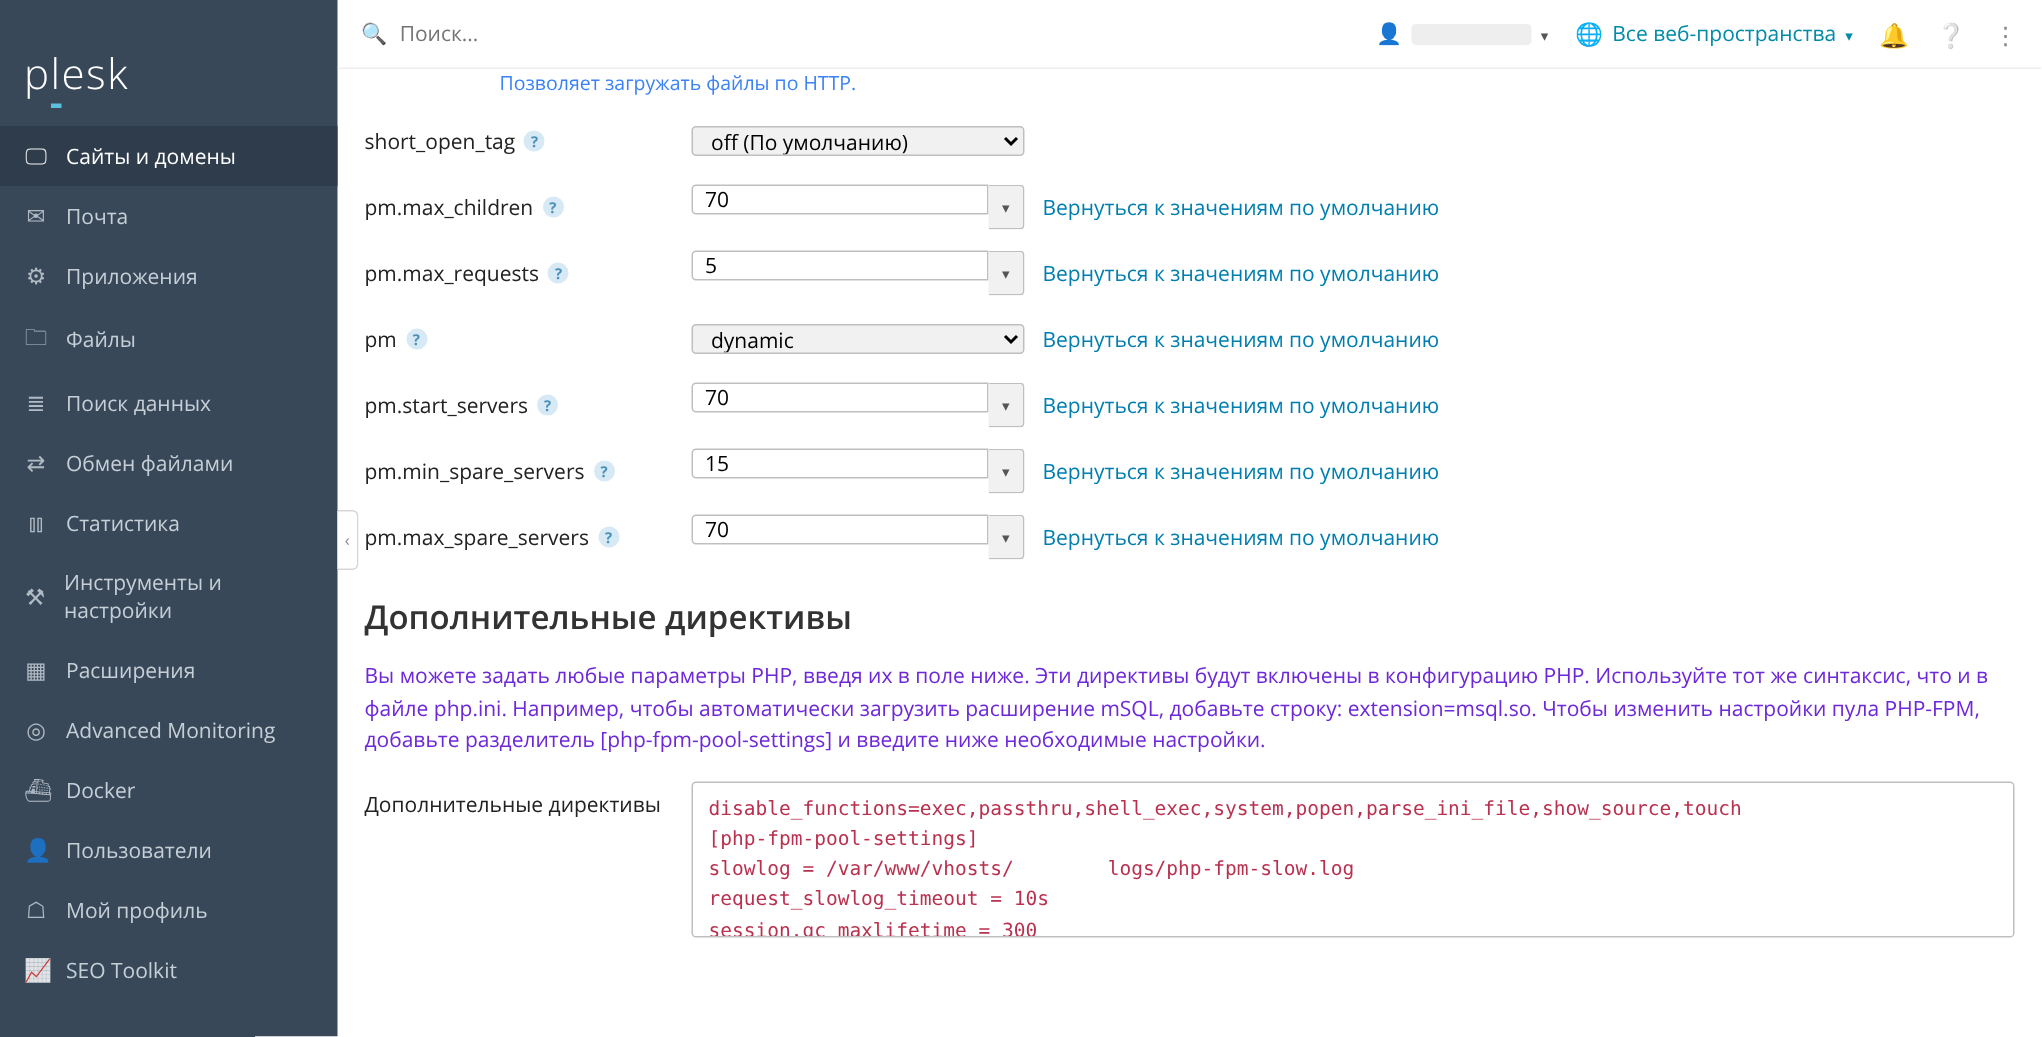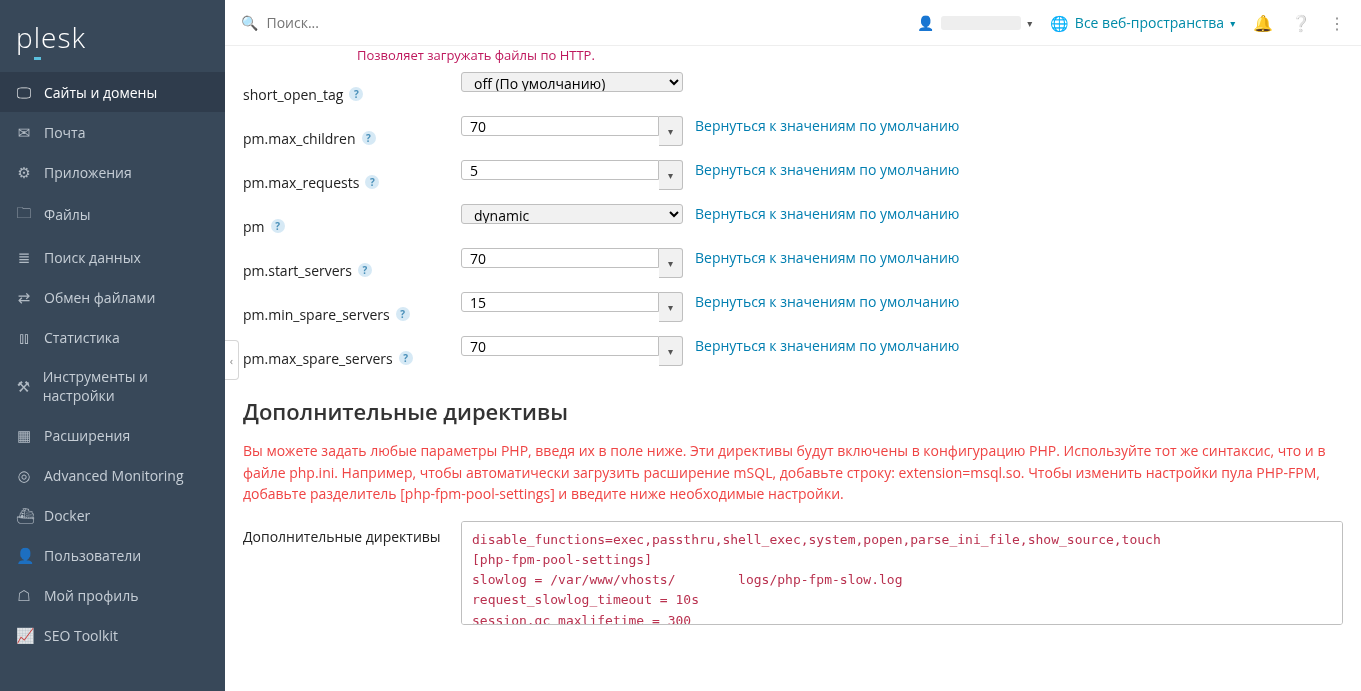--- a/index.html
+++ b/index.html
@@ -1,44 +1,44 @@
 <!DOCTYPE html>
 <html><head>
 <meta charset="utf-8">
 <style>
 *{box-sizing:border-box;margin:0;padding:0;font-family:"Open Sans",Arial,sans-serif}
 body{background:#fff;color:#222;font-size:14px;width:1361px;height:691px;overflow:hidden}
 .layout{display:flex;height:100%}
 .sidebar{width:225px;background:#384859;color:#c6ced6;display:flex;flex-direction:column;flex-shrink:0}
-.logo{padding:18px 16px 16px;font-size:28px;font-weight:300;color:#fff;letter-spacing:1px}
+.logo{padding:30px 16px 16px;font-size:28px;font-weight:300;color:#fff;letter-spacing:1px}
 .logo .u{border-bottom:3px solid #5bc0de;padding-bottom:1px}
 .nav-item{display:flex;align-items:center;gap:12px;padding:10px 16px;cursor:pointer;font-size:14px}
 .nav-item.active{background:#2f3c4c;color:#fff}
 .nav-item .ic{width:16px;text-align:center;font-size:15px;opacity:.85}
 .collapse-tab{position:absolute;left:225px;top:340px;width:14px;height:40px;background:#fff;border:1px solid #d6d6d6;border-left:none;border-radius:0 4px 4px 0;display:flex;align-items:center;justify-content:center;font-size:11px;color:#888;cursor:pointer}
 .main{flex:1;display:flex;flex-direction:column;overflow:hidden}
 .topbar{height:46px;border-bottom:1px solid #eee;display:flex;align-items:center;padding:0 16px;gap:14px}
 .search-wrap{display:flex;align-items:center;gap:8px;flex:1;color:#999}
 .search-wrap input{border:none;outline:none;font-size:14px;flex:1;color:#0f172a}
 .topbar .right{display:flex;align-items:center;gap:18px;color:#666}
 .teal{color:#008ba8}
 .link{color:#007eb0;cursor:pointer}
 .content{flex:1;overflow:auto;padding:0 18px 20px 18px}
-.hint{color:#be185d;font-size:13px;margin-left:114px;margin-bottom:8px}
-.row{display:flex;min-height:44px}
+.hint{color:#3b82f6;font-size:13px;margin-left:90px;margin-bottom:8px}
+.row{display:flex;align-items:center;min-height:44px}
 .row .lab{width:218px;display:flex;align-items:center;gap:6px;font-size:14px;color:#222}
 .helpq{width:14px;height:14px;border-radius:50%;background:#d6e9f5;color:#4a90b9;font-size:10px;display:inline-flex;align-items:center;justify-content:center;font-weight:bold;cursor:pointer}
 .combo{display:flex}
 .combo input,.combo select{height:20px;border:1px solid #bfbfbf;padding:0 8px;font-size:14px;background:#fff}
 .combo input{width:198px;border-radius:3px 0 0 3px}
 .combo .dd-btn{width:24px;height:30px;border:1px solid #bfbfbf;border-left:none;background:#f1f1f1;border-radius:0 3px 3px 0;display:flex;align-items:center;justify-content:center;font-size:10px;color:#555;cursor:pointer}
 .select-only select{width:222px;border-radius:3px;background:#f1f1f1}
 .reset{margin-left:12px}
 h2.sec{font-size:22px;font-weight:600;margin:16px 0 14px;color:#333}
-.desc{color:#ef4444;font-size:14px;line-height:1.55;margin-bottom:16px}
+.desc{color:#6d28d9;font-size:14px;line-height:1.55;margin-bottom:16px}
 .ta-row{display:flex;align-items:flex-start}
 .ta-row .lab{padding-top:6px}
 textarea.directives{flex:1;border:1px solid #bfbfbf;border-radius:3px;padding:8px 10px;font-family:Consolas,monospace;font-size:13px;color:#b9314f;line-height:1.55;height:104px;resize:none}
 .user-chip{display:flex;align-items:center;gap:6px;color:#555}
 .user-chip .redact{width:80px;height:14px;background:#eee;border-radius:3px}
 .globe{font-size:15px}
 .bell,.gear,.dots{font-size:16px;color:#888;cursor:pointer}
 </style>
 </head>
 <body>

